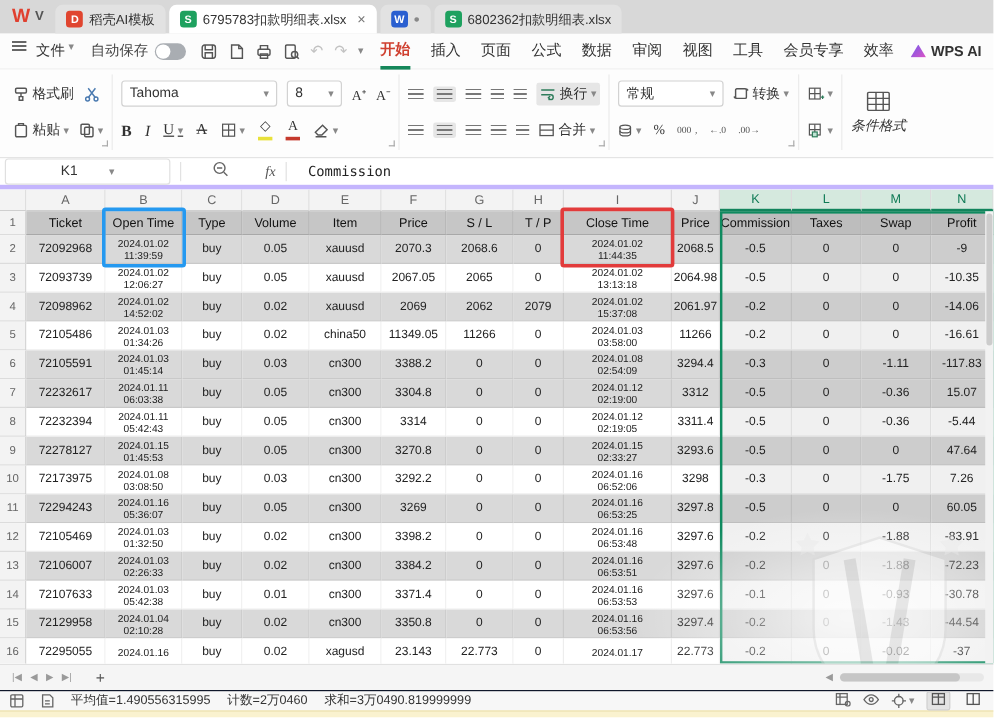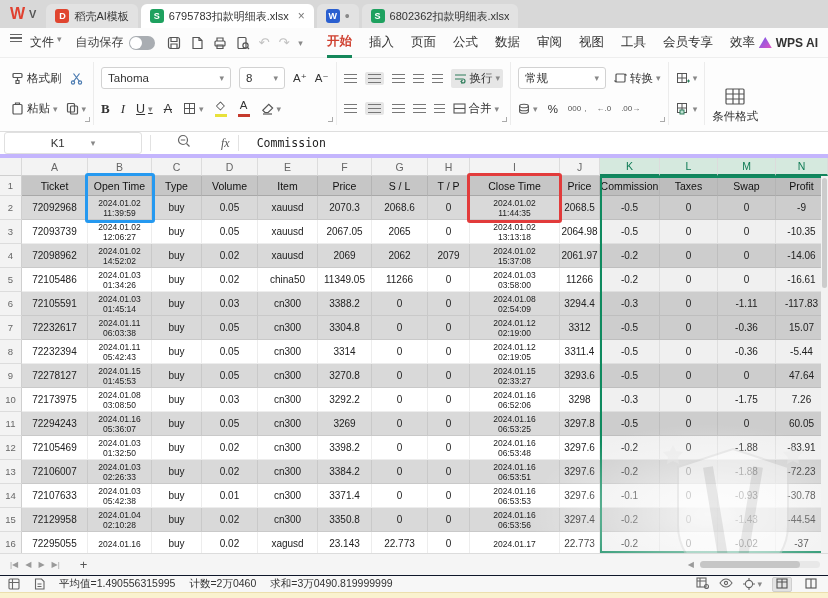--- a/index.html
+++ b/index.html
@@ -29,29 +29,29 @@
   .file-btn { display:flex; align-items:flex-start; gap:3px; color:#333; margin-right:14px; }
   .chev { color:#888; font-size:9px; }
   .autosave { display:flex; align-items:center; gap:5px; margin-right:12px; color:#444; }
   .toggle { width:26px; height:14px; border-radius:7px; background:#a9adb2; position:relative; }
   .toggle .knob { position:absolute; left:1px; top:1px; width:12px; height:12px; border-radius:50%; background:#fff; }
   .qicons { display:flex; align-items:center; gap:9px; margin-right:14px; color:#555; }
   .qicons svg { display:block; }
   .dis { color:#c2c2c2; font-size:13px; }
   .ribbon-tabs { display:flex; align-items:center; gap:17px; font-size:12.5px; height:30px; }
   .mtab { color:#333; height:30px; display:flex; align-items:center; }
-  .mtab.active { color:#cf4030; font-weight:bold; border-bottom:3px solid #15875a;margin-left:10px; }
+  .mtab.active { color:#cf4030; font-weight:bold; border-bottom:3px solid #15875a; }
   .ai-corner { margin-left:auto; display:flex; align-items:center; gap:4px; font-size:12px; font-weight:bold; color:#333; }
   .ai-icon { width:13px; height:11px; background:linear-gradient(135deg,#6f5bee,#e052c3); clip-path:polygon(50% 0,100% 100%,0 100%); }
 
   
   .toolbar { height:74px; background:#fdfdfd; display:flex; border-bottom:1px solid #dedede; padding:4px 0 6px 4px; }
   .tgroup { position:relative; display:flex; flex-direction:column; justify-content:space-around; padding:1px 7px; border-right:1px solid #ececec; }
   .trow { display:flex; align-items:center; gap:8px; height:28px; }
-  .tbtn { display:flex; align-items:center; gap:3px; font-size:11.5px; color:#333; }
+  .tbtn { display:flex; align-items:center; gap:3px; font-size:11.5px; color:#333;font-family:Liberation Serif, serif; }
   .tbtn svg { display:block; }
   .pressed { background:#e6e6e6; border-radius:2px; padding:2px 3px; }
   .corner { position:absolute; right:3px; bottom:3px; width:5px; height:5px; border-right:1px solid #aaa; border-bottom:1px solid #aaa; }
   .selbox { display:flex; align-items:center; justify-content:space-between; border:1px solid #d2d2d2; border-radius:3px;
     background:#fff; font-size:11.5px; color:#333; padding:2px 6px; height:22px; }
   .bars { width:13px; height:9px; background:repeating-linear-gradient(#777 0 1.2px,transparent 1.2px 3.8px); }
   .bold-b { font-weight:bold; font-size:13px; font-family:"Liberation Serif",serif; }
   .ital-i { font-style:italic; font-size:13px; font-family:"Liberation Serif",serif; }
   .und-u { text-decoration:underline; font-size:12.5px; }
   .strike-a { text-decoration:line-through; font-size:12.5px; }
@@ -390,21 +390,21 @@
           <svg width="14" height="13" viewBox="0 0 14 13" fill="none" stroke="#555" stroke-width="1">
               <rect x="1.5" y="1.5" width="9" height="9"></rect>
               <path d="M1.5 6h9M6 1.5v9"></path>
               <rect x="4" y="8" width="4" height="4" fill="#bfe3d4" stroke="#2e7d5b"></rect>
             </svg>
           <span class="chev">▾</span>
           </span>
       </div>
     </div>
 
-    <div class="tgroup" style="border-right:none; flex-direction:column; align-items:center; justify-content:flex-end;">
+    <div class="tgroup" style="border-right:none; flex-direction:column; align-items:center; justify-content:center;font-style:italic;">
       <span style="display:flex;flex-direction:column;align-items:center;gap:3px;font-size:11.5px;color:#333;white-space:nowrap;">
         <svg width="22" height="19" viewBox="0 0 22 19" fill="none" stroke="#555" stroke-width="1.2">
             <rect x="2" y="2" width="18" height="15" rx="1"></rect>
             <path d="M2 7h18M2 12h18M9 2v15M15 2v15"></path>
           </svg>
         <span>条件格式</span>
       </span>
     </div>
   </div>
 

